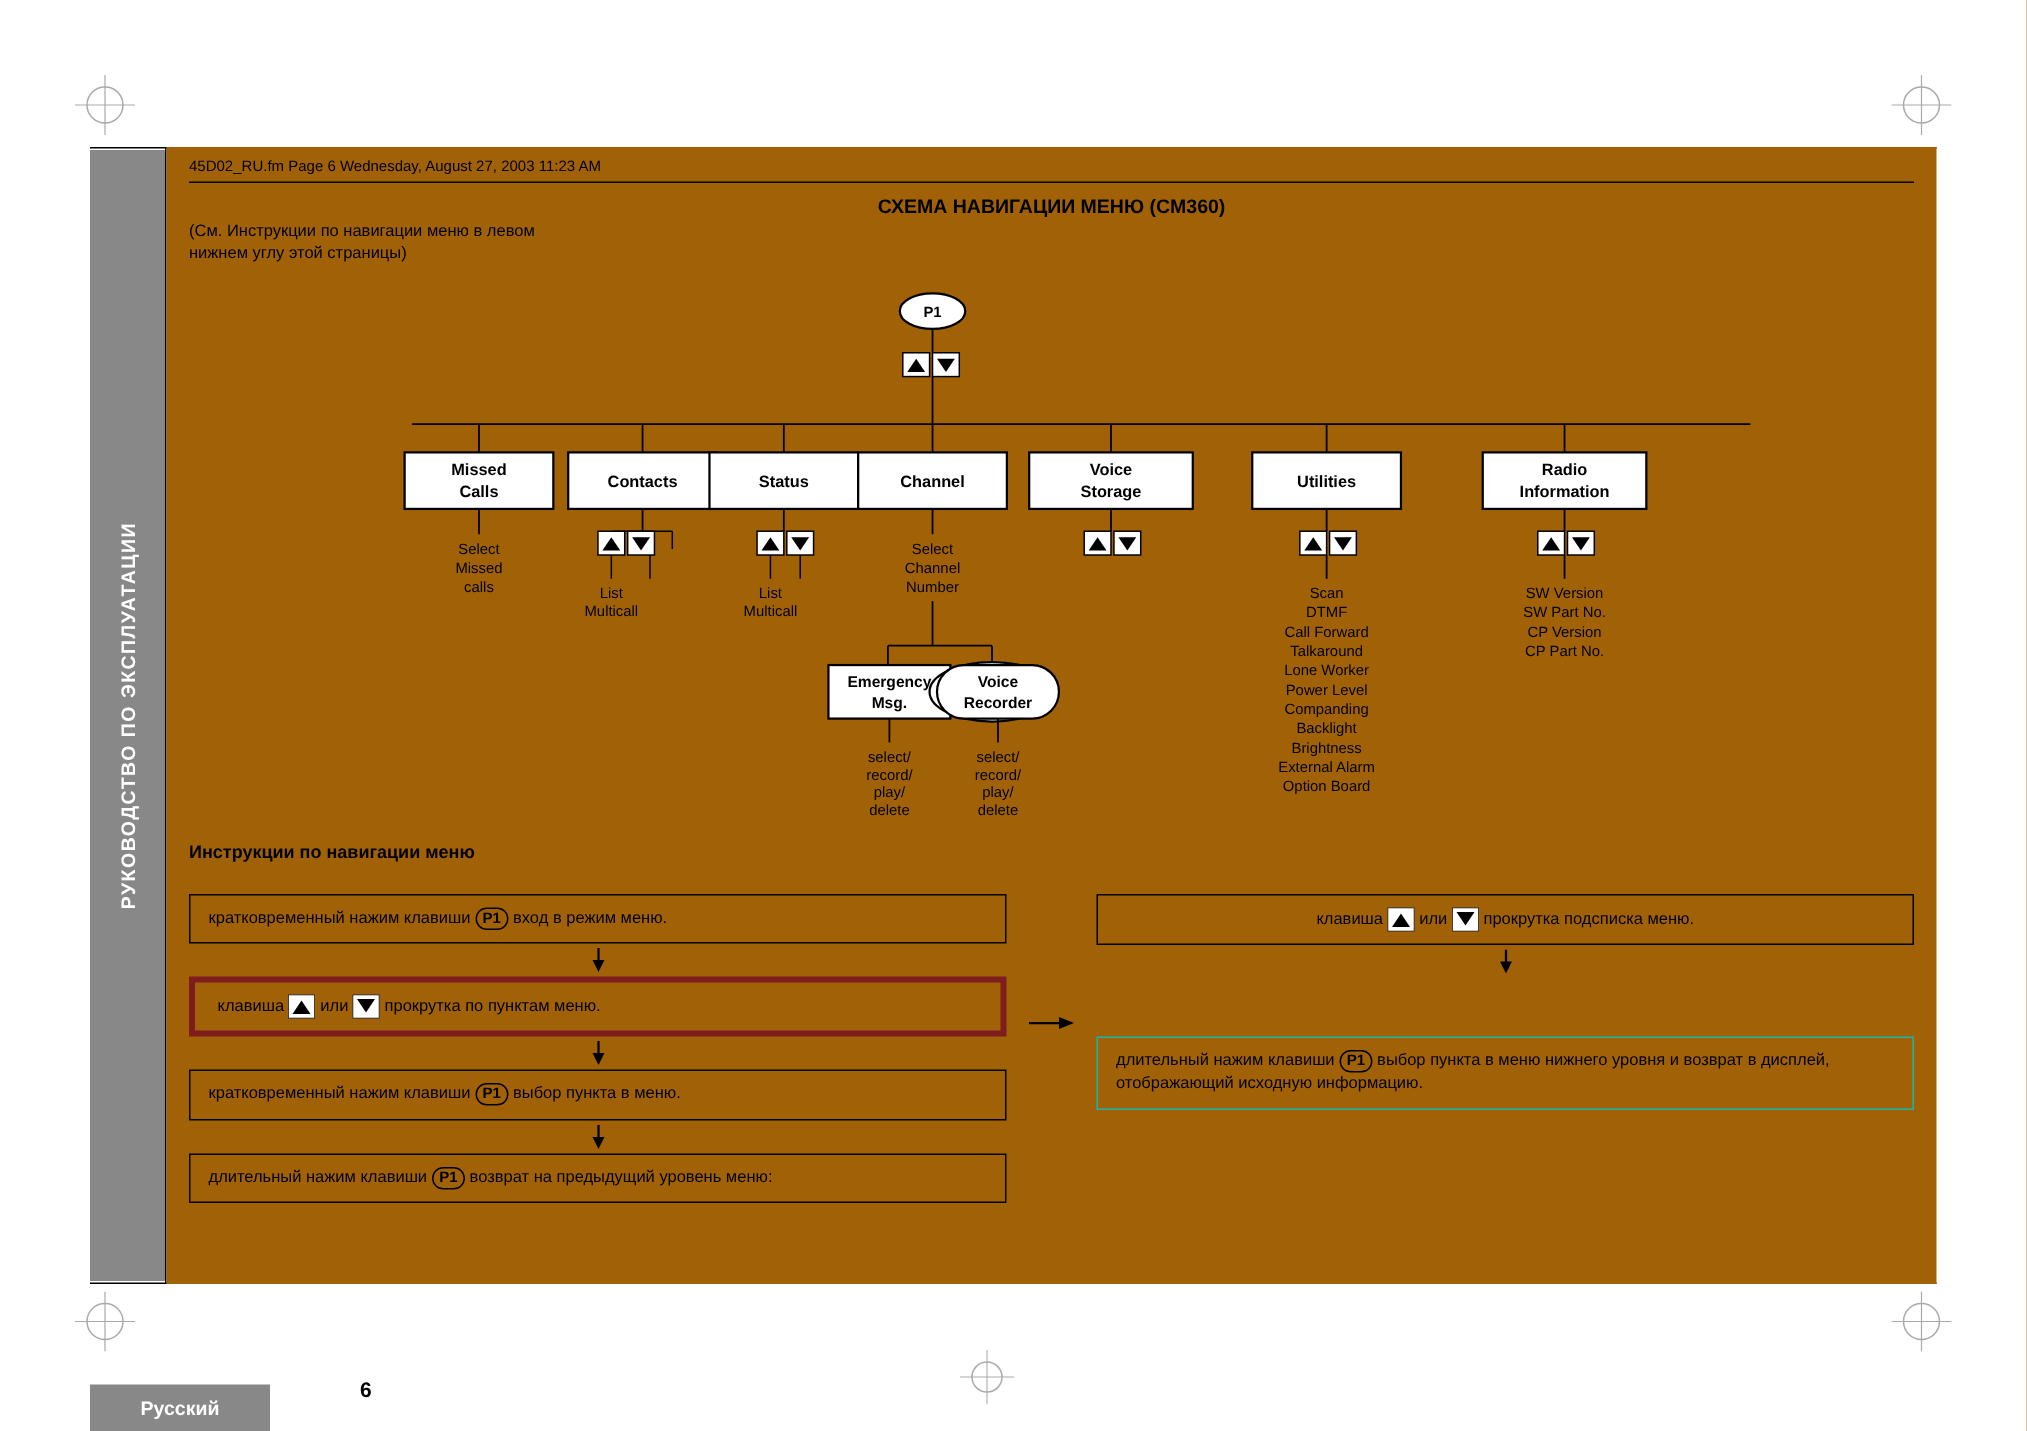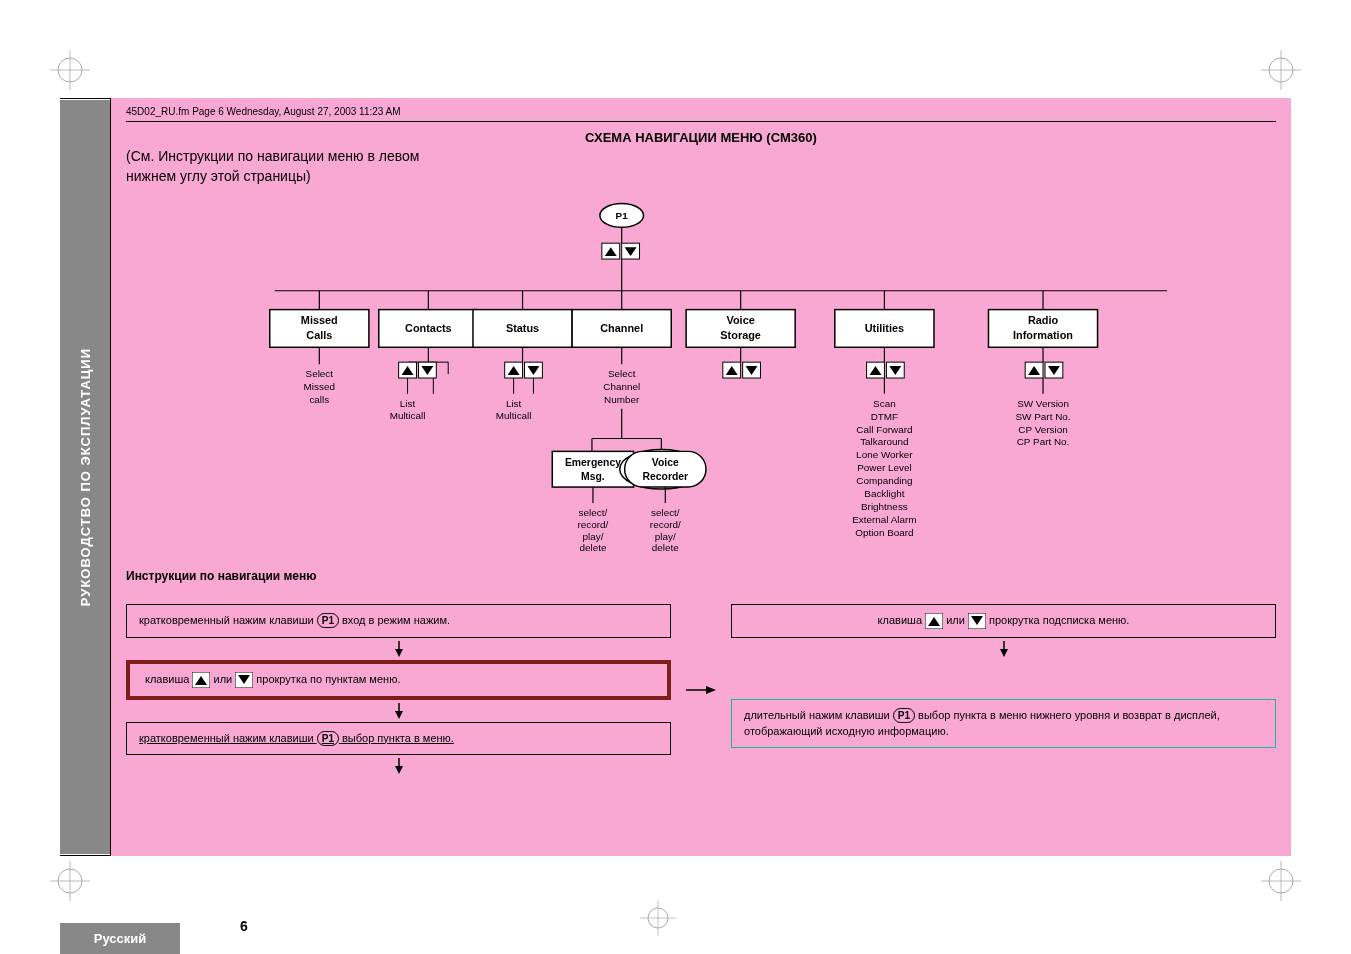--- a/index.html
+++ b/index.html
@@ -79,26 +79,26 @@
   <div style="position:absolute;top:98px;left:60px;right:60px;height:1px;background:#000;"></div>
 
   <div style="position:absolute;bottom:98px;left:60px;right:60px;height:1px;background:#000;"></div>
 
   <div class="sidebar">
     <span class="sidebar-text">РУКОВОДСТВО ПО ЭКСПЛУАТАЦИИ</span>
   </div>
 
   <div style="position:absolute;top:98px;left:110px;width:1px;bottom:98px;background:#000;"></div>
 
-  <div style="position:absolute;left:111px;top:98px;right:60px;bottom:98px;background:#f9a8d4;padding:8px 15px;">
+  <div style="position:absolute;left:111px;top:98px;right:60px;bottom:98px;background:#a16207;padding:8px 15px;">
 
     <div style="font-size:10px;border-bottom:1px solid #000;padding-bottom:4px;margin-bottom:8px;">45D02_RU.fm  Page 6  Wednesday, August 27, 2003  11:23 AM</div>
 
     <div style="font-size:13px;font-weight:bold;margin-bottom:2px;text-align:center;">СХЕМА НАВИГАЦИИ МЕНЮ (CM360)</div>
-    <div style="font-size:14px;margin-bottom:8px;line-height:1.4;">
+    <div style="font-size:11px;margin-bottom:8px;line-height:1.4;">
       (См. Инструкции по навигации меню в левом<br>нижнем углу этой страницы)
     </div>
 
     <div style="position:relative;width:100%;height:370px;">
       <svg width="100%" height="370" viewBox="0 0 1160 370" xmlns="http://www.w3.org/2000/svg" style="font-family:Arial,sans-serif;">
 
         <ellipse cx="500" cy="20" rx="22" ry="12" fill="white" stroke="black" stroke-width="1.5"></ellipse>
         <text x="500" y="24" text-anchor="middle" font-size="10" font-weight="bold">P1</text>
 
         <line x1="500" y1="32" x2="500" y2="48" stroke="black" stroke-width="1.2"></line>
@@ -251,21 +251,21 @@
     <div style="position:relative;margin-top:5px;">
       <div style="font-size:12px;font-weight:bold;margin-bottom:21px;">Инструкции по навигации меню</div>
 
       <div style="display:flex;gap:15px;align-items:flex-start;">
 
         <div style="flex:1;">
 
           <div style="border:1px solid #000;padding:8px 12px;font-size:11px;margin-bottom:0;line-height:1.4;">
             <span>кратковременный нажим клавиши </span>
             <span style="border:1px solid #000;border-radius:8px;padding:1px 4px;font-size:10px;font-weight:bold;">P1</span>
-            <span> вход в режим нажим.</span>
+            <span> вход в режим меню.</span>
           </div>
 
           <div style="display:flex;justify-content:center;margin:3px 0;">
             <svg width="12" height="16">
                 <line x1="6" y1="0" x2="6" y2="10" stroke="black" stroke-width="1.5"></line>
                 <polygon points="6,16 2,8 10,8" fill="black"></polygon>
               </svg>
           </div>
 
           <div style="border:4px solid #7f1d1d;padding:8px 15px;font-size:11px;margin-bottom:0;line-height:1.4;">
@@ -282,33 +282,38 @@
             <span> прокрутка по пунктам меню.</span>
           </div>
 
           <div style="display:flex;justify-content:center;margin:3px 0;">
             <svg width="12" height="16">
                 <line x1="6" y1="0" x2="6" y2="10" stroke="black" stroke-width="1.5"></line>
                 <polygon points="6,16 2,8 10,8" fill="black"></polygon>
               </svg>
           </div>
 
-          <div style="border:1px solid #000;padding:8px 12px;font-size:11px;margin-bottom:0;line-height:1.4;text-decoration:underline;">
+          <div style="border:1px solid #000;padding:8px 12px;font-size:11px;margin-bottom:0;line-height:1.4;">
             <span>кратковременный нажим клавиши </span>
             <span style="border:1px solid #000;border-radius:8px;padding:1px 4px;font-size:10px;font-weight:bold;">P1</span>
             <span> выбор пункта в меню.</span>
           </div>
 
           <div style="display:flex;justify-content:center;margin:3px 0;">
             <svg width="12" height="16">
                 <line x1="6" y1="0" x2="6" y2="10" stroke="black" stroke-width="1.5"></line>
                 <polygon points="6,16 2,8 10,8" fill="black"></polygon>
               </svg>
           </div>
 
+          <div style="border:1px solid #000;padding:8px 12px;font-size:11px;margin-bottom:0;line-height:1.4;">
+            <span>длительный нажим клавиши </span>
+            <span style="border:1px solid #000;border-radius:8px;padding:1px 4px;font-size:10px;font-weight:bold;">P1</span>
+            <span> возврат на предыдущий уровень меню:</span>
+          </div>
         </div>
 
         <div style="display:flex;align-items:center;margin-top:80px;flex-shrink:0;">
           <svg width="30" height="12">
             <line x1="0" y1="6" x2="22" y2="6" stroke="black" stroke-width="1.5"></line>
             <polygon points="30,6 20,2 20,10" fill="black"></polygon>
           </svg>
         </div>
 
         <div style="flex:1;">

